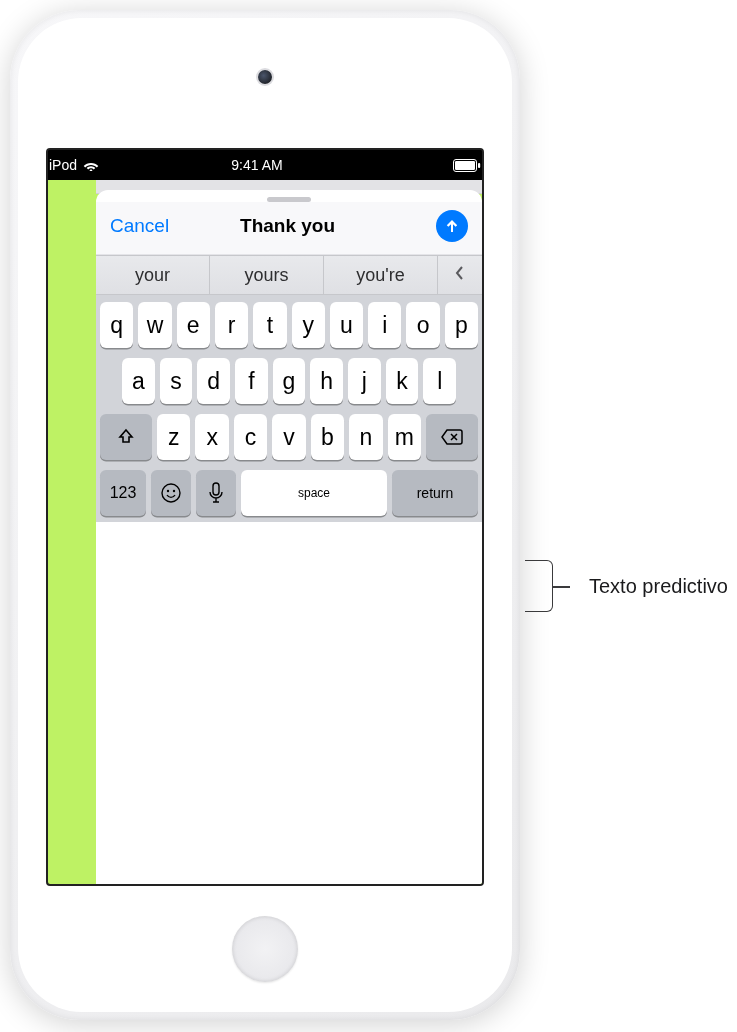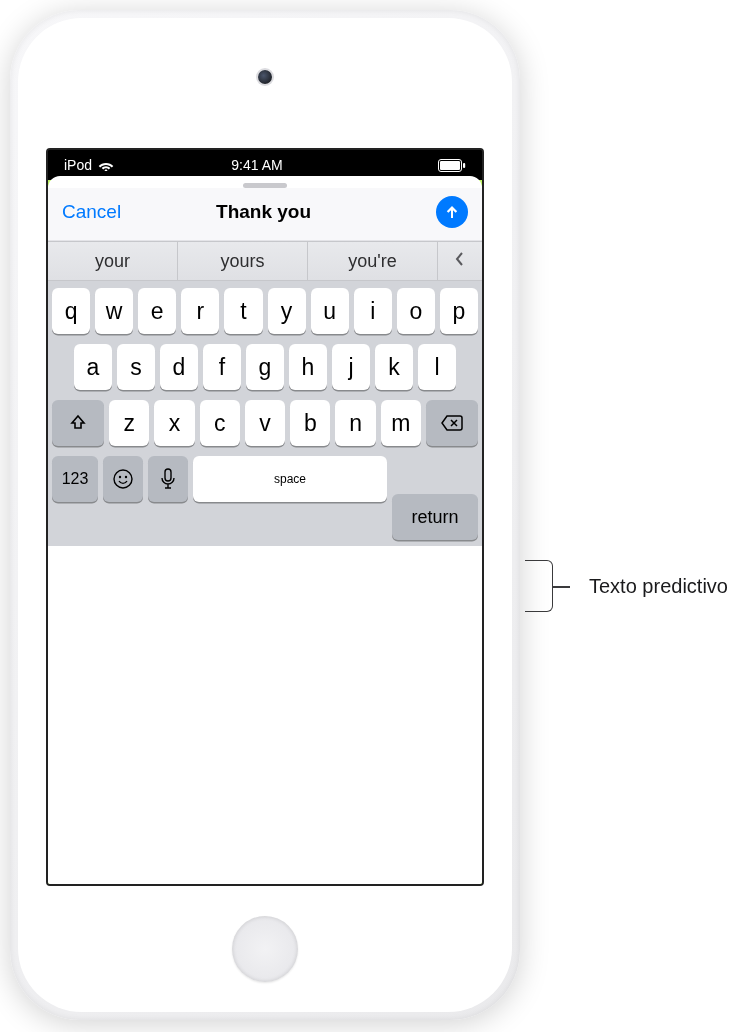--- a/index.html
+++ b/index.html
@@ -61,37 +61,38 @@
     overflow: hidden;
     display: flex;
     flex-direction: column;
   }
   .status-bar {
     height: 30px;
     background: #000;
     color: #fff;
     display: flex;
     align-items: center;
-    padding: 0 16px;
+    padding: 0 1px;
     font-size: 14px;
     font-weight: 500;
     position: relative;
   }
   .status-left { display: flex; align-items: center; gap: 6px;}
   .status-center {
     position: absolute; left: 0; right: 16px; text-align: center; pointer-events: none;
   }
   .status-right { margin-left: auto; display: flex; align-items: center;}
   .wifi-icon svg, .battery-icon svg { display:block;}
   .compose-card {
     flex: 1;
     background: #bef264;
     display: flex;
-    flex-direction: row;
-    position: relative;
+    flex-direction: column;
+    position: relative;
+    padding-left: 48px;
   }
   .card-back {
     height: 14px;
     background: #e3e3e6;
     border-bottom: 1px solid #d0d0d4;
   }
   .compose {
     flex: 1;
     background: #fff;
     border-radius: 12px 12px 0 0;
@@ -187,21 +188,21 @@
     background: #b6bac1;
     font-size: 17px;
   }
   .key.fn svg { display:block;}
   .row2 { padding: 0 22px;}
   .row3 .shift, .row3 .bksp { flex: 0 0 52px; }
   .row4 .k123 { flex: 0 0 46px; font-size:16px;}
   .row4 .emoji { flex: 0 0 40px; }
   .row4 .mic { flex: 0 0 40px; }
   .row4 .space { flex: 1; font-size:12px;}
-  .row4 .return { flex: 0 0 86px; font-size:18px;margin-top:38px;}
+  .row4 .return { flex: 0 0 86px; font-size:14px;}
   .callout {
     position: absolute;
     left: 525px;
     top: 560px;
     display: flex;
     align-items: center;
   }
   .bracket {
     width: 28px; height: 52px;
     border: 1.5px solid #3a3a3c;

